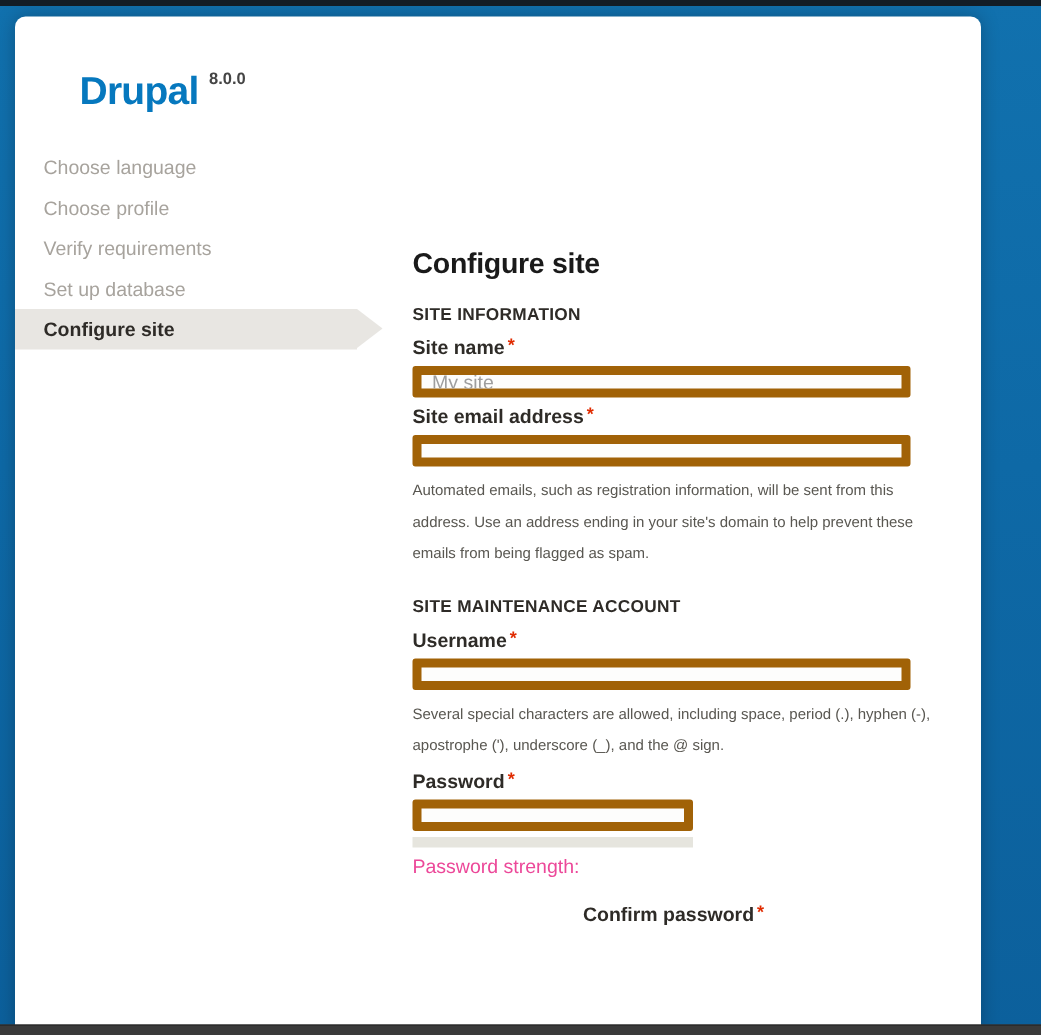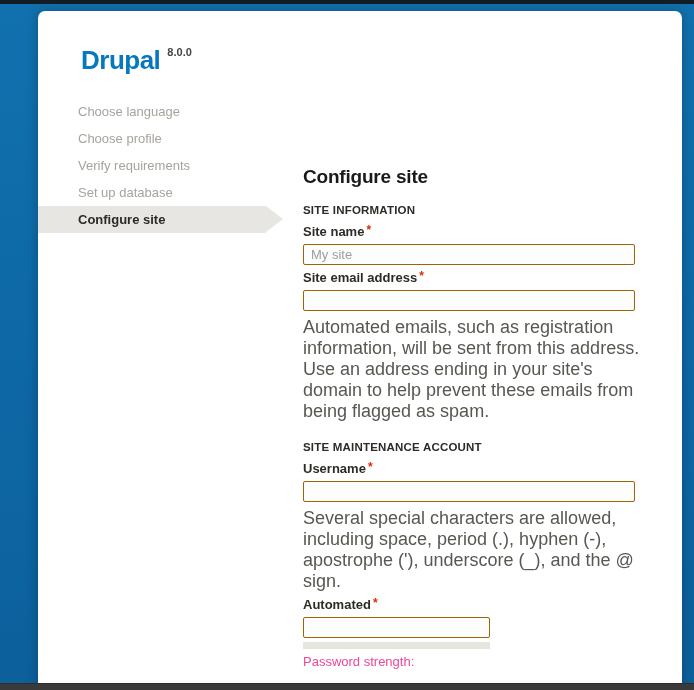--- a/index.html
+++ b/index.html
@@ -15,21 +15,21 @@
     position: absolute; top: 0; left: 0; right: 0; height: 4px;
     background: #131d26; z-index: 5;
   }
   .bottom-bar {
     position: absolute; bottom: 0; left: 0; right: 0; height: 7px;
     background: #3a3a3a; z-index: 5;
     border-top: 1px solid #2c2c2c;
   }
 
   .card {
-    position: absolute; left: 38px; top: 11px;
+    position: absolute; left: 10px; top: 11px;
     width: 644px; height: 679px;
     background: #ffffff;
     border-radius: 7px 7px 0 0;
     box-shadow: 0 0 12px rgba(0,0,0,0.25);
     overflow: hidden;
   }
 
   .logo { margin: 34px 0 20px 43px; }
   .logo .brand {
     color: #0678be; font-size: 26px; font-weight: bold; letter-spacing: -0.5px;
@@ -40,21 +40,21 @@
   }
 
   .columns { display: flex; }
 
   
   .sidebar { width: 265px; flex: 0 0 265px; padding-top: 2px; }
   .sidebar ul { list-style: none; }
   .sidebar li {
     position: relative;
     height: 27px; line-height: 27px;
-    padding-left: 40px;
+    padding-left: 19px;
     font-size: 13px;
     color: #a7a39d;
     white-space: nowrap;
   }
   .sidebar li.active {
     background: #e8e6e2;
     color: #2e2b27;
     font-weight: bold;
     width: 228px;
   }
@@ -83,31 +83,31 @@
     display: block; font-size: 13px; font-weight: bold; color: #2e2b27;
     margin-bottom: 5px;
   }
   .req {
     color: #e02b00; font-size: 12px; font-weight: bold;
     vertical-align: 2px; margin-left: 2px;
   }
   input.text {
     display: block;
     width: 332px; height: 21px;
-    border: 1px solid #a16207; border-radius: 2px;
+    border: 6px solid #a16207; border-radius: 2px;
     background: #fdfdfc;
     padding: 0 7px;
     font-family: "Liberation Sans", sans-serif;
     font-size: 13px; color: #3b3b3b;
     outline: none;
   }
   input.text::placeholder { color: #9e9e9e; opacity: 1; }
   input.text.narrow { width: 187px; }
   .description {
-    font-size: 18px; color: #595751; line-height: 21px;
+    font-size: 10px; color: #595751; line-height: 21px;
     margin-top: 6px; max-width: 348px;
   }
   .strength-bar {
     width: 187px; height: 7px; background: #e6e5de;
     margin-top: 4px;
   }
   .inline-note {
     font-size: 13px; color: #ec4899; margin-top: 5px;
   }
 </style>
@@ -153,21 +153,21 @@
 
       <div class="section-heading">SITE MAINTENANCE ACCOUNT</div>
 
       <div class="field">
         <span class="label"><span>Username</span><span class="req">*</span></span>
         <input class="text" type="text" style="">
         <div class="description">Several special characters are allowed, including space, period (.), hyphen (-), apostrophe ('), underscore (_), and the @ sign.</div>
       </div>
 
       <div class="field" style="margin-bottom:16px;">
-        <span class="label"><span>Automated</span><span class="req">*</span></span>
+        <span class="label"><span>Password</span><span class="req">*</span></span>
         <input class="text narrow" type="password" style="">
         <div class="strength-bar"></div>
         <div class="inline-note">Password strength:</div>
       </div>
 
       <div class="field" style="margin-bottom:15px;text-align:center;">
         <span class="label"><span>Confirm password</span><span class="req">*</span></span>
 
       </div>
 

